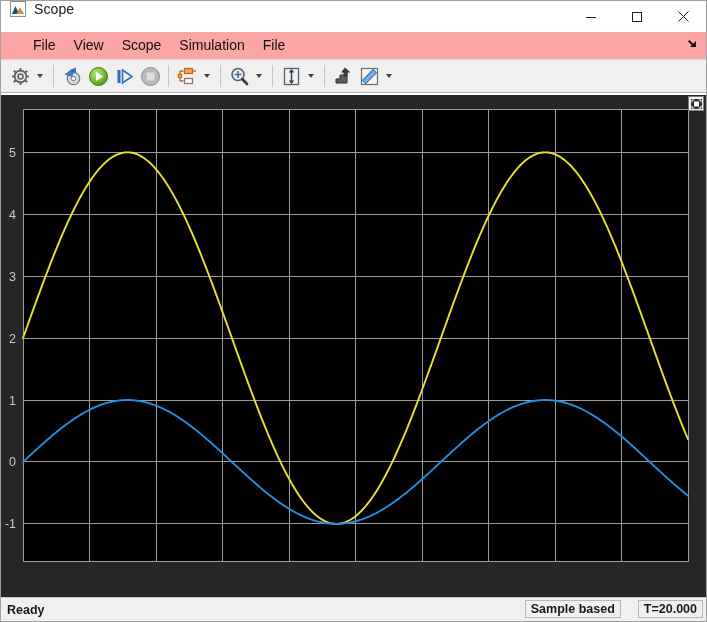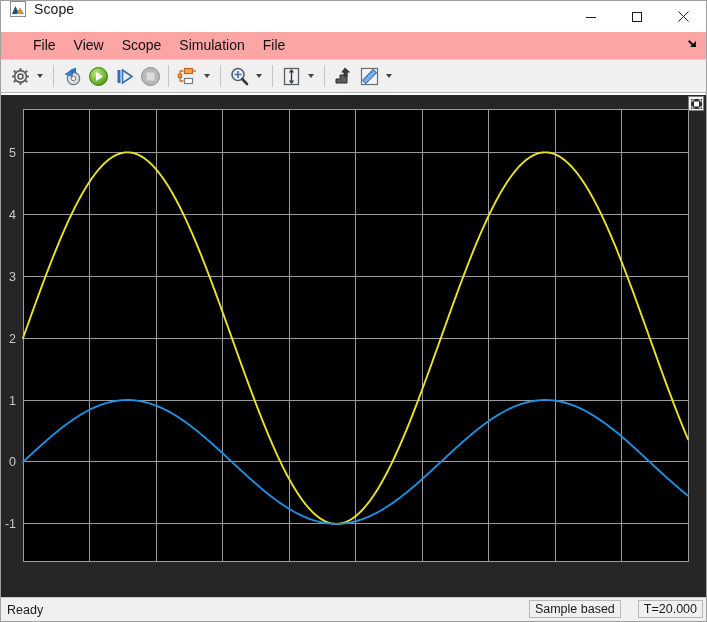--- a/index.html
+++ b/index.html
@@ -165,20 +165,21 @@
   
   .statusbar {
     height: 24px;
     background: #f0f0f0;
     border-top: 1px solid #c8c8c8;
     display: flex;
     align-items: center;
     flex: 0 0 auto;
     box-sizing: border-box;
     position: relative;
+    font-weight: bold;
   }
   .status-text {
     font-size: 12.5px;
     color: #1a1a1a;
     margin-left: 6px;
   }
   .status-right {
     position: absolute;
     right: 3px;
     top: 2px;

